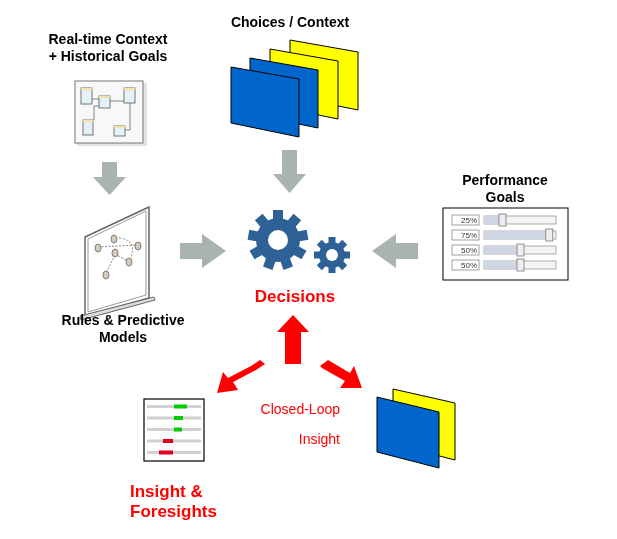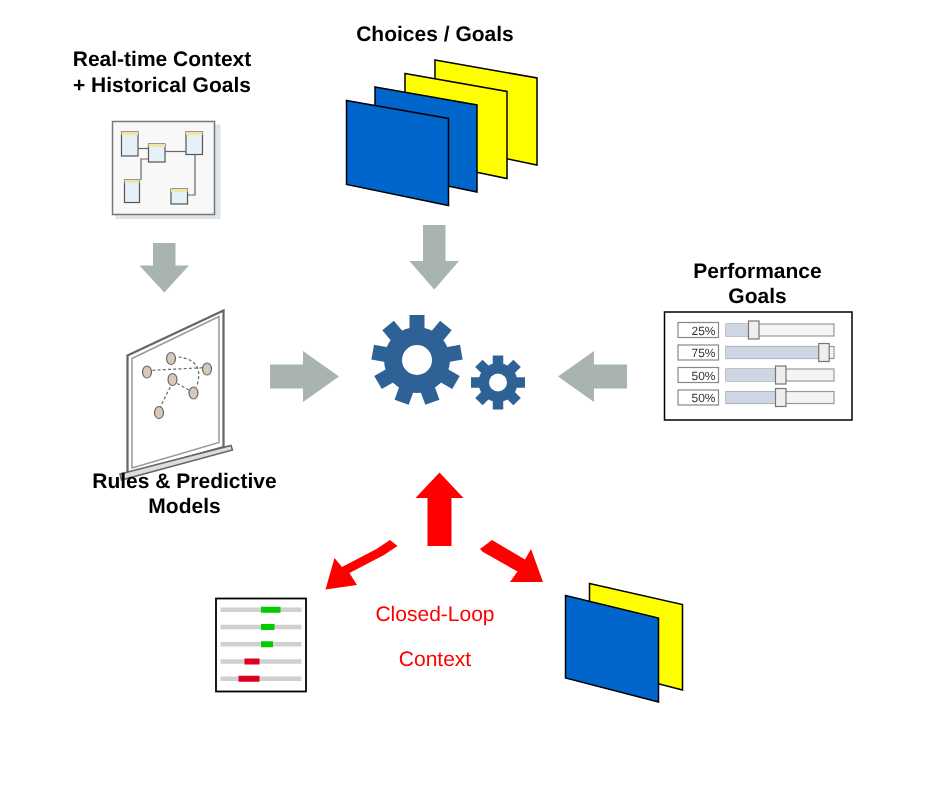--- a/index.html
+++ b/index.html
@@ -1,20 +1,20 @@
 <!DOCTYPE html>
 <html><head>
 <meta charset="utf-8">
 <style>
   html,body{margin:0;padding:0;background:#fff;}
   #stage{position:relative;width:617px;height:539px;overflow:hidden;background:#fff;font-family:"Liberation Sans",sans-serif;}
   .lbl{position:absolute;font-weight:bold;color:#000;font-size:14px;line-height:17px;text-align:center;white-space:pre;}
   .red{color:#ff0000;}
   .big{font-size:17px;line-height:20px;}
-  .thin{font-weight:normal;color:#ff0000;font-size:14px;}
+  .thin{font-weight:normal;color:#ff0000;font-size:14px;text-align:right;}
   svg{position:absolute;left:0;top:0;}
 </style>
 </head>
 <body>
 
 <div id="stage">
 
 <svg width="617" height="539" viewBox="0 0 617 539">
 
   <g>
@@ -173,21 +173,24 @@
   </g>
 
   <g stroke="#000" stroke-width="1">
     <polygon points="393,389 455,403 455,460 393,444" fill="#ffff00"></polygon>
     <polygon points="377,397 439,412 439,468 377,452" fill="#0066cc"></polygon>
   </g>
 </svg>
 
 <div class="lbl" style="left:28px;top:31px;width:160px;">Real-time Context
 + Historical Goals</div>
-<div class="lbl" style="left:220px;top:14px;width:140px;">Choices / Goals</div>
+<div class="lbl" style="left:220px;top:14px;width:140px;">Choices / Context</div>
 <div class="lbl" style="left:38px;top:312px;width:170px;">Rules &amp; Predictive
 Models</div>
 <div class="lbl" style="left:440px;top:172px;width:130px;">Performance
 Goals</div>
+<div class="lbl red big" style="left:240px;top:287px;width:110px;">Decisions</div>
 <div class="lbl thin" style="left:240px;top:401px;width:100px;">Closed-Loop</div>
-<div class="lbl thin" style="left:240px;top:431px;width:100px;">Context</div>
+<div class="lbl thin" style="left:240px;top:431px;width:100px;">Insight</div>
+<div class="lbl red big" style="left:130px;top:482px;width:110px;text-align:left;">Insight &amp;
+Foresights</div>
 
 </div>
 
 </body></html>

